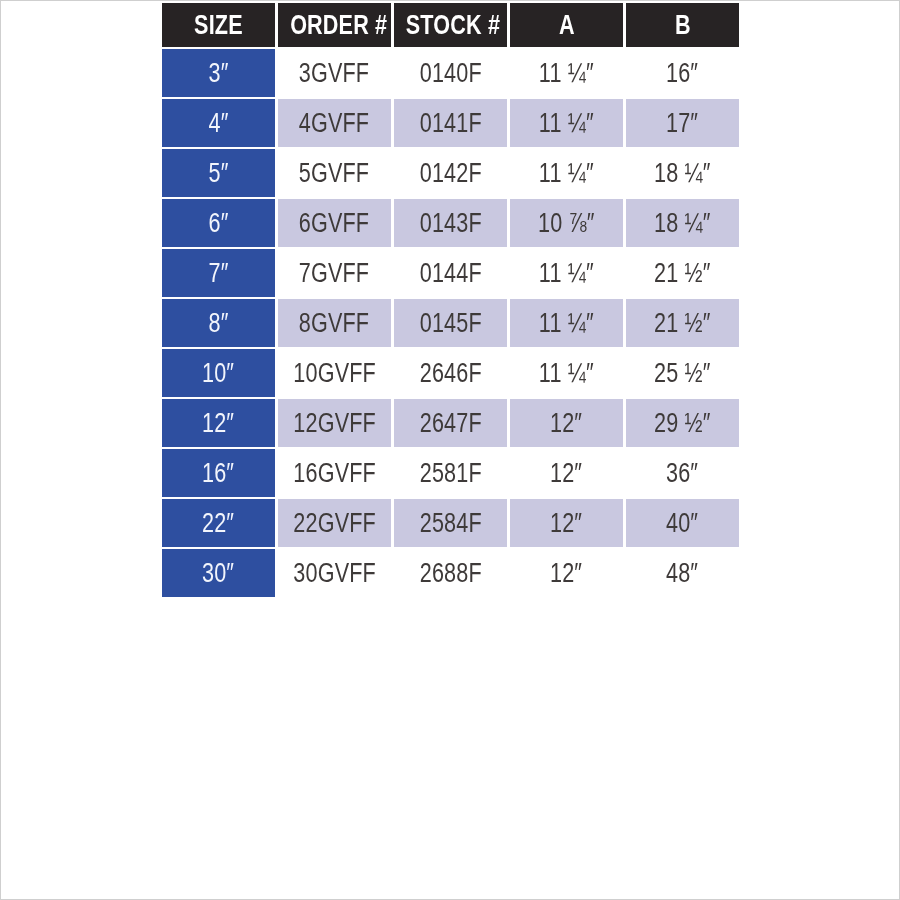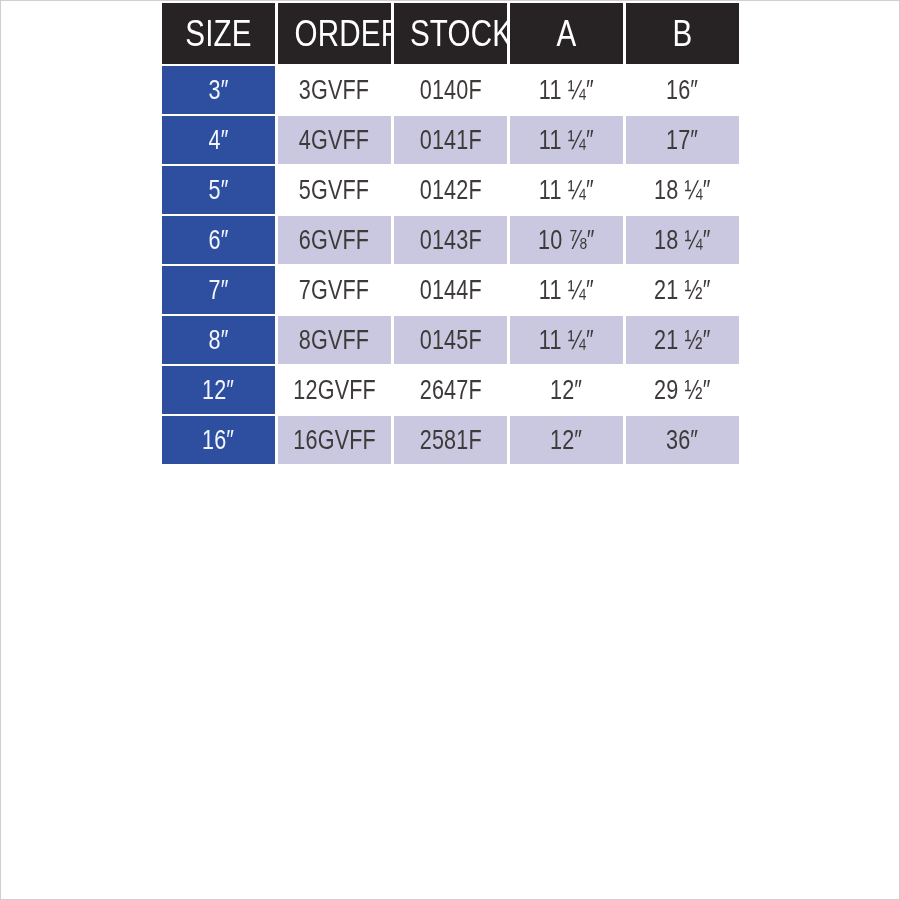--- a/index.html
+++ b/index.html
@@ -31,25 +31,25 @@
     border-spacing:3px 2px;
   }
   table.spec th,
   table.spec td{
     text-align:center;
     vertical-align:middle;
     overflow:hidden;
     white-space:nowrap;
   }
   table.spec th{
-    height:61px;
+    height:44px;
     background:var(--header-bg);
     color:var(--header-text);
-    font-weight:normal;
-    font-size:37px;
+    font-weight:bold;
+    font-size:27px;
   }
   table.spec td{
     height:48px;
     font-size:27px;
     color:var(--cell-text);
     background:var(--row-bg);
   }
   table.spec tbody tr:nth-child(even) td{
     background:var(--row-alt-bg);
   }
@@ -115,27 +115,48 @@
     <td><span class="cnd">21 ½″</span></td>
   </tr>
       <tr>
     <td class="size-cell"><span class="cnd">8″</span></td>
     <td><span class="cnd">8GVFF</span></td>
     <td><span class="cnd">0145F</span></td>
     <td><span class="cnd">11 ¼″</span></td>
     <td><span class="cnd">21 ½″</span></td>
   </tr>
       <tr>
+    <td class="size-cell"><span class="cnd">10″</span></td>
+    <td><span class="cnd">10GVFF</span></td>
+    <td><span class="cnd">2646F</span></td>
+    <td><span class="cnd">11 ¼″</span></td>
+    <td><span class="cnd">25 ½″</span></td>
+  </tr>
+      <tr>
     <td class="size-cell"><span class="cnd">12″</span></td>
     <td><span class="cnd">12GVFF</span></td>
     <td><span class="cnd">2647F</span></td>
     <td><span class="cnd">12″</span></td>
     <td><span class="cnd">29 ½″</span></td>
   </tr>
       <tr>
     <td class="size-cell"><span class="cnd">16″</span></td>
     <td><span class="cnd">16GVFF</span></td>
     <td><span class="cnd">2581F</span></td>
     <td><span class="cnd">12″</span></td>
     <td><span class="cnd">36″</span></td>
   </tr>
+      <tr>
+    <td class="size-cell"><span class="cnd">22″</span></td>
+    <td><span class="cnd">22GVFF</span></td>
+    <td><span class="cnd">2584F</span></td>
+    <td><span class="cnd">12″</span></td>
+    <td><span class="cnd">40″</span></td>
+  </tr>
+      <tr>
+    <td class="size-cell"><span class="cnd">30″</span></td>
+    <td><span class="cnd">30GVFF</span></td>
+    <td><span class="cnd">2688F</span></td>
+    <td><span class="cnd">12″</span></td>
+    <td><span class="cnd">48″</span></td>
+  </tr>
     </tbody>
 </table>
 
 </body></html>

